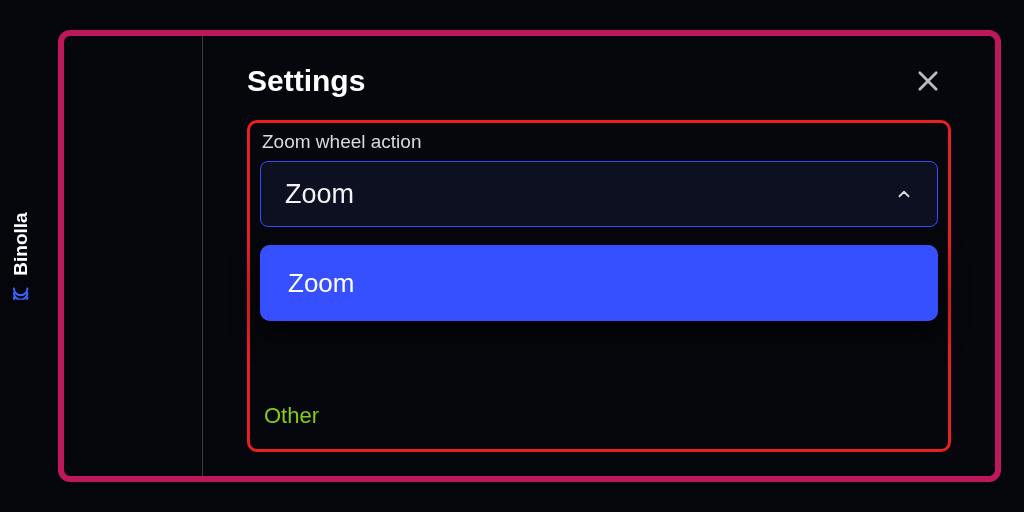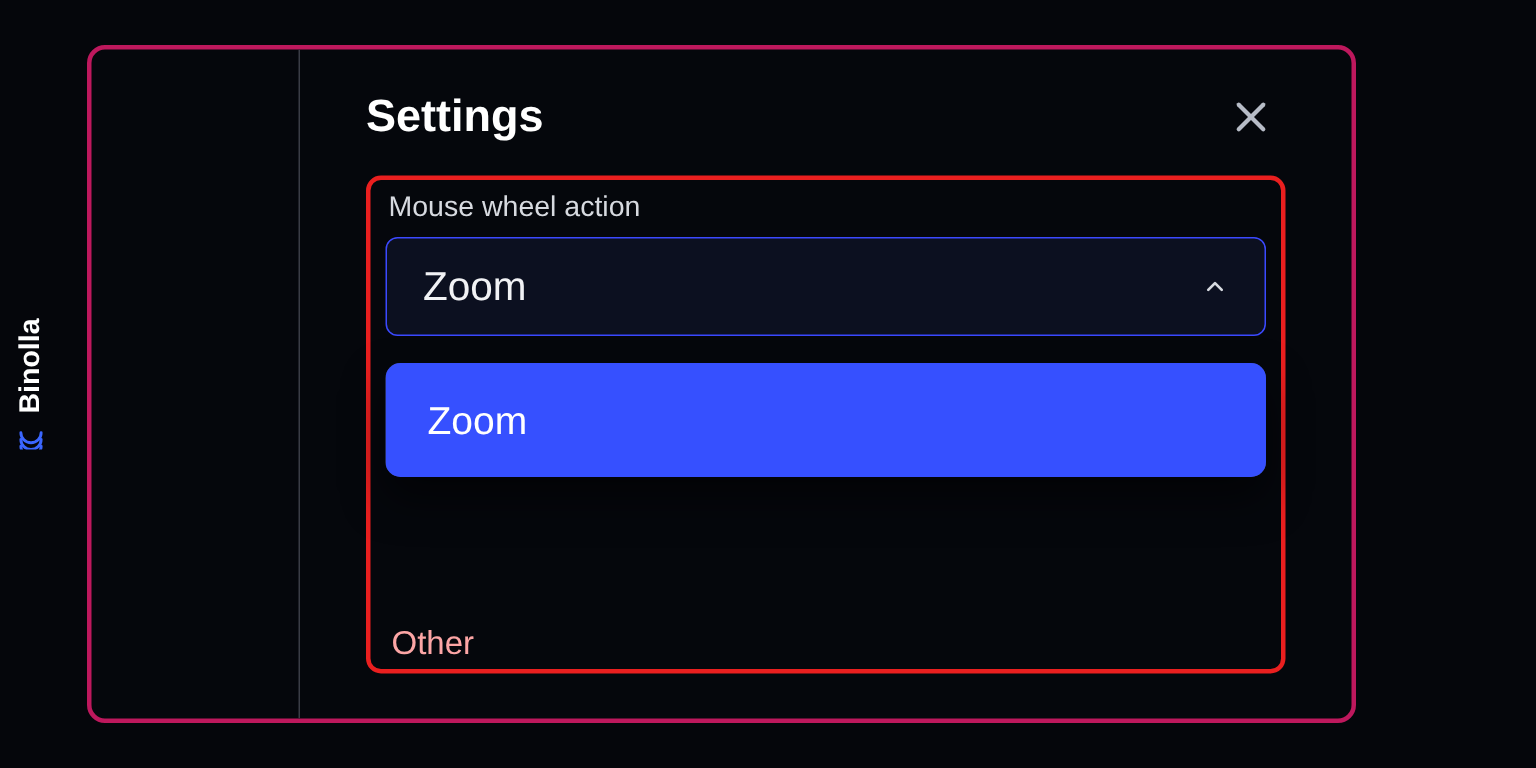--- a/index.html
+++ b/index.html
@@ -8,23 +8,23 @@
     height: 512px;
     background: #05060b;
     font-family: Arial, Helvetica, sans-serif;
     overflow: hidden;
     position: relative;
   }
   .frame {
     position: absolute;
     left: 58px;
     top: 30px;
-    width: 846px;
+    width: 943px;
     height: 452px;
-    border: 3px solid #be185d;
+    border: 6px solid #be185d;
     border-radius: 12px;
     background: #05070c;
     overflow: hidden;
   }
   .brand-rail {
     position: absolute;
     left: 0;
     top: 0;
     width: 42px;
     height: 100%;
@@ -135,25 +135,25 @@
     display: flex;
     align-items: center;
     padding: 0 28px;
     color: #eceef3;
     font-size: 26px;
     cursor: pointer;
   }
   .dropdown-item.hover { background: #474c63; }
   .dropdown-item.selected { background: #3650ff; color: #ffffff; }
   .ghost-text {
-    color: #fca5a5;
+    color: #84cc16;
     font-size: 22px;
     position: absolute;
     left: 14px;
-    bottom: 4px;
+    bottom: 20px;
     pointer-events: none;
   }
 </style>
 </head>
 <body>
 
 <div class="brand-rail">
   <div class="brand-rotate">
     <span class="brand-logo">
       <svg viewBox="0 0 24 24" width="18" height="18" fill="none" stroke="#3b66ff" stroke-width="2.6" stroke-linecap="round">
@@ -174,21 +174,21 @@
       <div class="panel-title">Settings</div>
       <div class="close-btn">
         <svg viewBox="0 0 24 24" width="28" height="28">
           <line x1="5" y1="5" x2="19" y2="19" stroke="currentColor" stroke-width="2.4" stroke-linecap="round"></line>
           <line x1="19" y1="5" x2="5" y2="19" stroke="currentColor" stroke-width="2.4" stroke-linecap="round"></line>
         </svg>
       </div>
     </div>
 
     <div class="highlight-box">
-      <div class="field-label">Mouse wheel action</div>
+      <div class="field-label">Zoom wheel action</div>
 
       <div class="select-control">
         <span class="select-value">Zoom</span>
         <span class="chevron">
           <svg viewBox="0 0 24 24" width="18" height="18">
             <polyline points="6 15 12 9 18 15" fill="none" stroke="currentColor" stroke-width="2.4" stroke-linecap="round" stroke-linejoin="round"></polyline>
           </svg>
         </span>
       </div>
 

